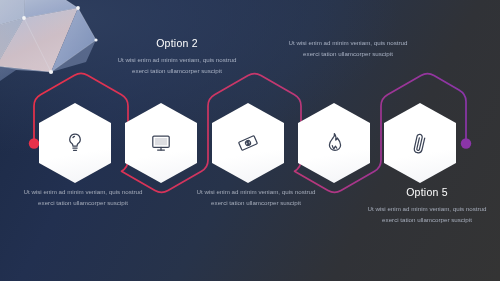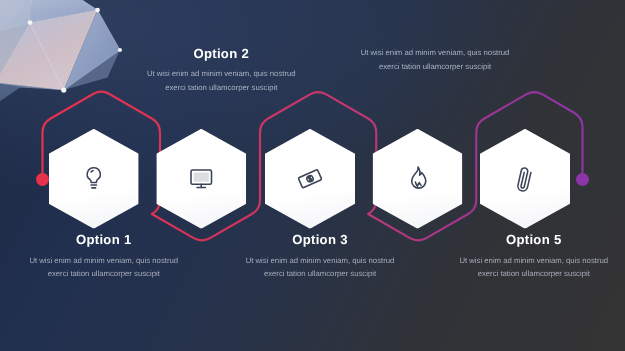--- a/index.html
+++ b/index.html
@@ -13,21 +13,21 @@
     background:
       radial-gradient(120% 90% at 14% 6%, #2e3e5e 0%, rgba(46,62,94,0) 55%),
       linear-gradient(118deg, #1b2944 0%, #223050 26%, #27334a 50%, #303237 74%, #343434 100%);
   }
   .layer{position:absolute;left:0;top:0;width:500px;height:281px;}
   svg.layer{overflow:visible;}
 
   
   .opt{position:absolute;text-align:center;width:150px;}
   .opt .ttl{
-    font-size:10.5px;color:#ffffff;font-weight:700;
+    font-size:10.5px;color:#ffffff;font-weight:400;
     letter-spacing:.25px;margin:0 0 5px 0;white-space:nowrap;
   }
   .opt .dsc{
     font-size:6.2px;line-height:1.85;color:#a9b2c4;
     margin:0;padding:0 13px;
   }
   .opt.below .dsc{color:#a6adbb;}
 
   
   .opt.t2{left:102px;top:37px;}
@@ -224,26 +224,24 @@
   <div class="opt t2">
     <p class="ttl">Option 2</p>
     <p class="dsc">Ut wisi enim ad minim veniam, quis nostrud exerci tation ullamcorper suscipit</p>
   </div>
 
   <div class="opt t4">
     <p class="dsc">Ut wisi enim ad minim veniam, quis nostrud exerci tation ullamcorper suscipit</p>
   </div>
 
   <div class="opt below b1">
-    <p class="ttl">Option 1</p>
     <p class="dsc">Ut wisi enim ad minim veniam, quis nostrud exerci tation ullamcorper suscipit</p>
   </div>
 
   <div class="opt below b3">
-    <p class="ttl">Option 3</p>
     <p class="dsc">Ut wisi enim ad minim veniam, quis nostrud exerci tation ullamcorper suscipit</p>
   </div>
 
   <div class="opt below b5">
     <p class="ttl">Option 5</p>
     <p class="dsc">Ut wisi enim ad minim veniam, quis nostrud exerci tation ullamcorper suscipit</p>
   </div>
 
 </div>
 

